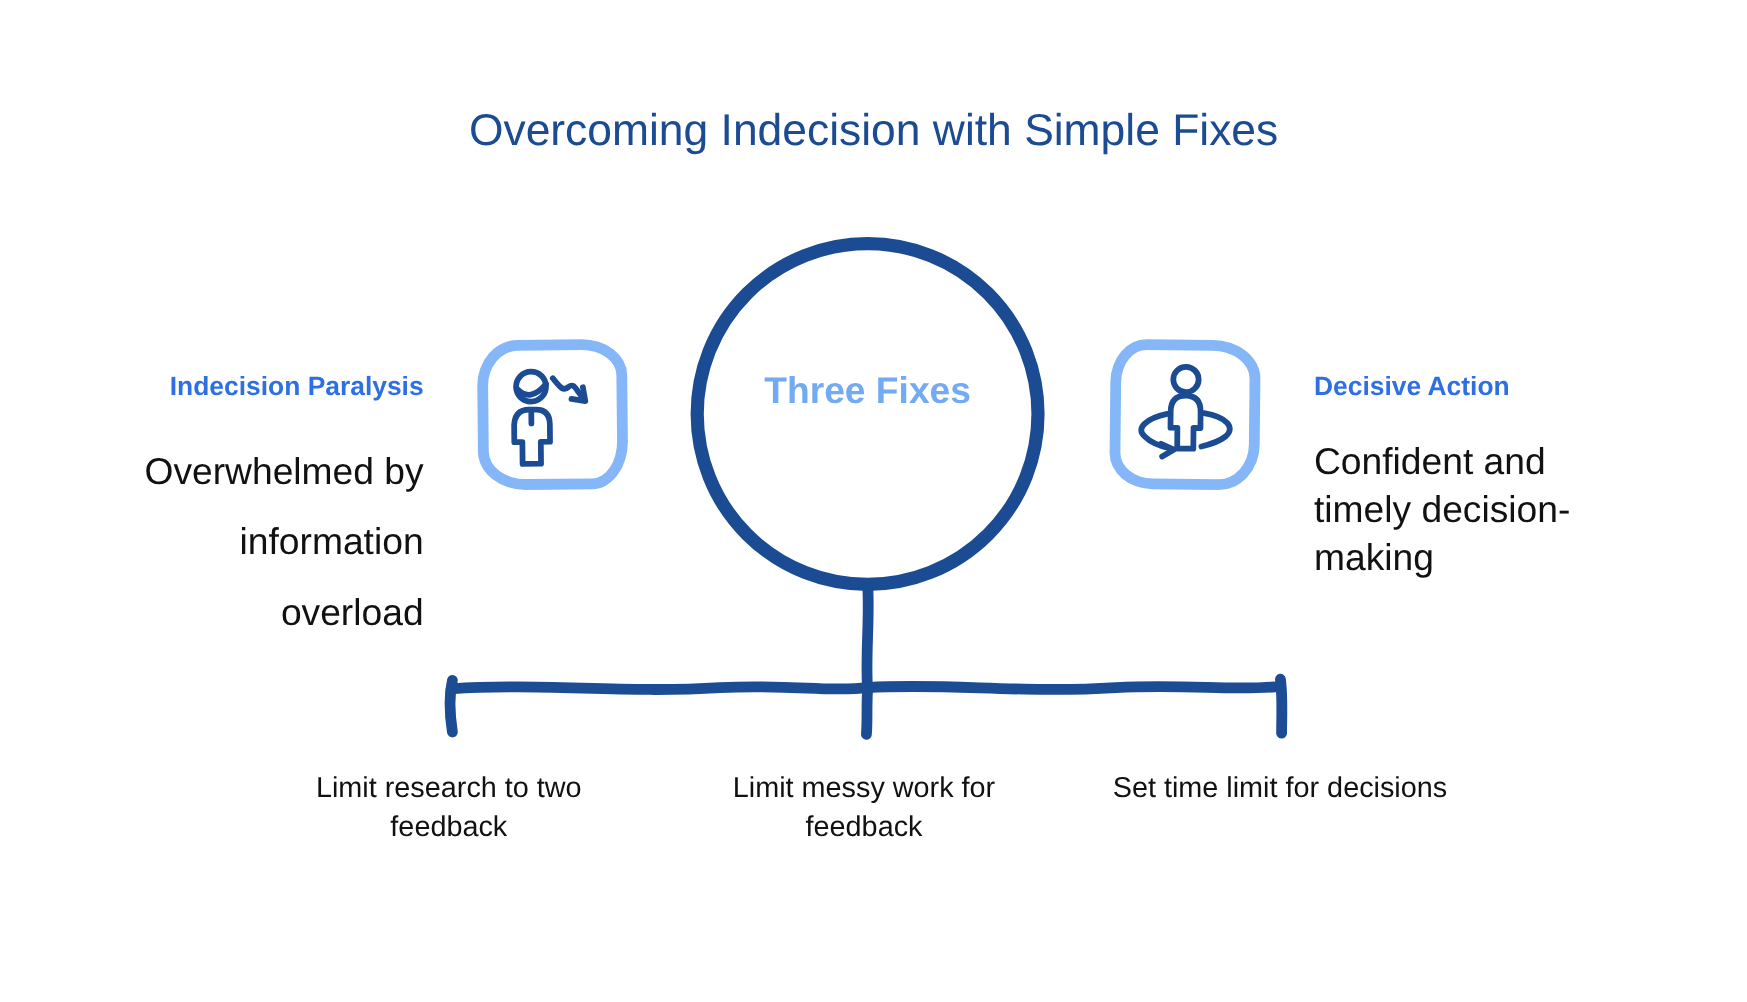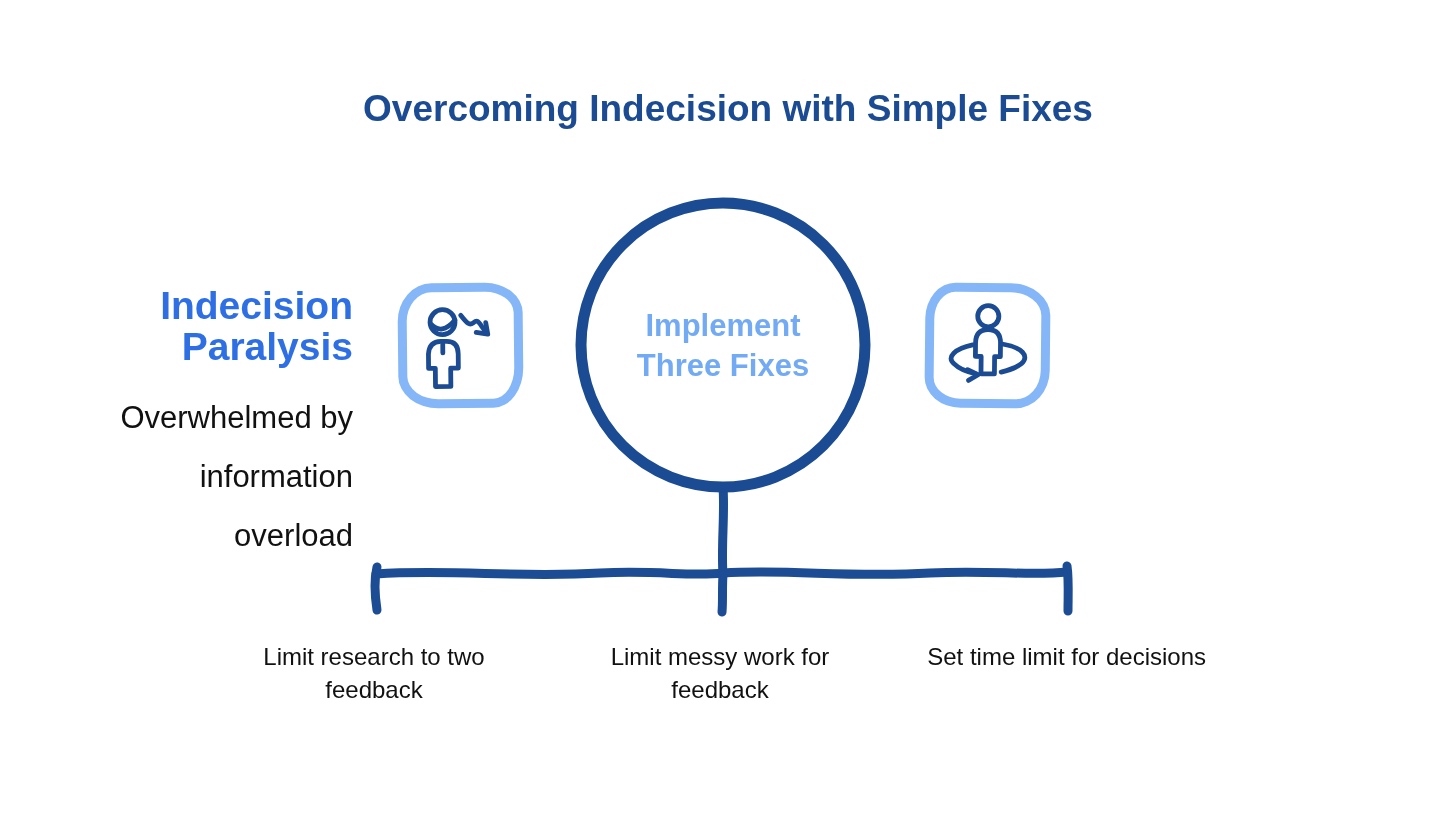--- a/index.html
+++ b/index.html
@@ -2,38 +2,38 @@
 <html><head>
 <meta charset="utf-8">
 <style>
   html,body{margin:0;padding:0;background:#fff;}
   .canvas{
     position:relative;width:1456px;height:835px;background:#ffffff;
     font-family:"Liberation Sans",sans-serif;overflow:hidden;
   }
   .title{
     position:absolute;left:0;top:88px;width:1456px;text-align:center;
-    font-size:37px;font-weight:bold;color:#1b4b92;letter-spacing:0;
+    font-size:37px;font-weight:normal;color:#1b4b92;letter-spacing:0;
   }
   .linework{position:absolute;left:0;top:0;}
   .circle-label{
     position:absolute;left:593px;top:306px;width:260px;text-align:center;
     font-size:31px;font-weight:bold;color:#73aaf4;line-height:40px;
   }
   .icon-box{
     position:absolute;width:107px;height:107px;background:#fff;
     border:9px solid #85b7f8;
     display:flex;align-items:center;justify-content:center;
   }
   .icon-box.left{left:398px;top:283px;border-radius:34px 38px 30px 40px / 38px 30px 40px 32px;transform:rotate(-0.6deg);}
   .icon-box.right{left:925px;top:283px;border-radius:30px 40px 34px 36px / 36px 32px 38px 30px;transform:rotate(0.6deg);}
   .side-block{position:absolute;}
   .side-block.left{left:93px;top:285px;width:260px;text-align:right;}
   .side-block.right{left:1095px;top:285px;width:245px;text-align:left;}
-  .side-heading{font-size:39px;font-weight:bold;color:#2e70e4;line-height:41px;margin:0 0 0 0;}
+  .side-heading{font-size:22px;font-weight:bold;color:#2e70e4;line-height:41px;margin:16px 0 0 0;}
   .side-body{font-size:31px;color:#111111;line-height:59px;margin-top:21px;}
   .side-block.right .side-body{margin-top:23px;line-height:40px;}
   .fix-label{
     position:absolute;top:640px;width:280px;text-align:center;
     font-size:24px;color:#111111;line-height:33px;
   }
   .fix-1{left:234px;}
   .fix-2{left:580px;}
   .fix-3{left:926px;text-align:right;}
 </style>
@@ -49,21 +49,20 @@
       <path d="M723 487 C725 515, 721 545, 723 575"></path>
       <path d="M376 574 C450 569, 520 578, 600 573 C660 570, 690 577, 723 573 C790 569, 850 578, 930 573 C990 570, 1030 576, 1067 572"></path>
       <path d="M377 567 C374 580, 375 597, 377 610"></path>
       <path d="M723 575 C722 588, 723 601, 722 612"></path>
       <path d="M1067 566 C1069 580, 1068 597, 1068 611"></path>
     </g>
     <circle cx="723" cy="345" r="142" fill="#ffffff" stroke="#1b4b92" stroke-width="11"></circle>
   </svg>
 
   <div class="circle-label">
-    <div>Implement</div>
     <div>Three Fixes</div>
   </div>
 
   <div class="side-block left">
     <div class="side-heading">Indecision Paralysis</div>
     <div class="side-body">Overwhelmed by information overload</div>
   </div>
 
   <div class="icon-box left">
     <svg width="96" height="96" viewBox="0 0 100 100">
@@ -83,18 +82,22 @@
       <g stroke="#1b4b92" stroke-width="5" fill="none" stroke-linecap="round" stroke-linejoin="round">
         <circle cx="50" cy="19" r="11"></circle>
         <path d="M37 61 L37 47 Q37 33 50 33 Q63 33 63 47 L63 61 L57 61 L57 79 L43 79 L43 61 Z"></path>
         <path d="M66 48 C85 51 94 60 85 68 C80 72 72 75 64 77"></path>
         <path d="M34 49 C16 53 6 62 15 69 C20 74 28 77 37 79"></path>
         <path d="M40 80 L29 75 M40 80 L30 86"></path>
       </g>
     </svg>
   </div>
 
+  <div class="side-block right">
+    <div class="side-heading">Decisive Action</div>
+    <div class="side-body">Confident and timely decision-making</div>
+  </div>
 
   <div class="fix-label fix-1">Limit research to two feedback</div>
   <div class="fix-label fix-2">Limit messy work for feedback</div>
   <div class="fix-label fix-3">Set time limit for decisions</div>
 
 </div>
 
 </body></html>

